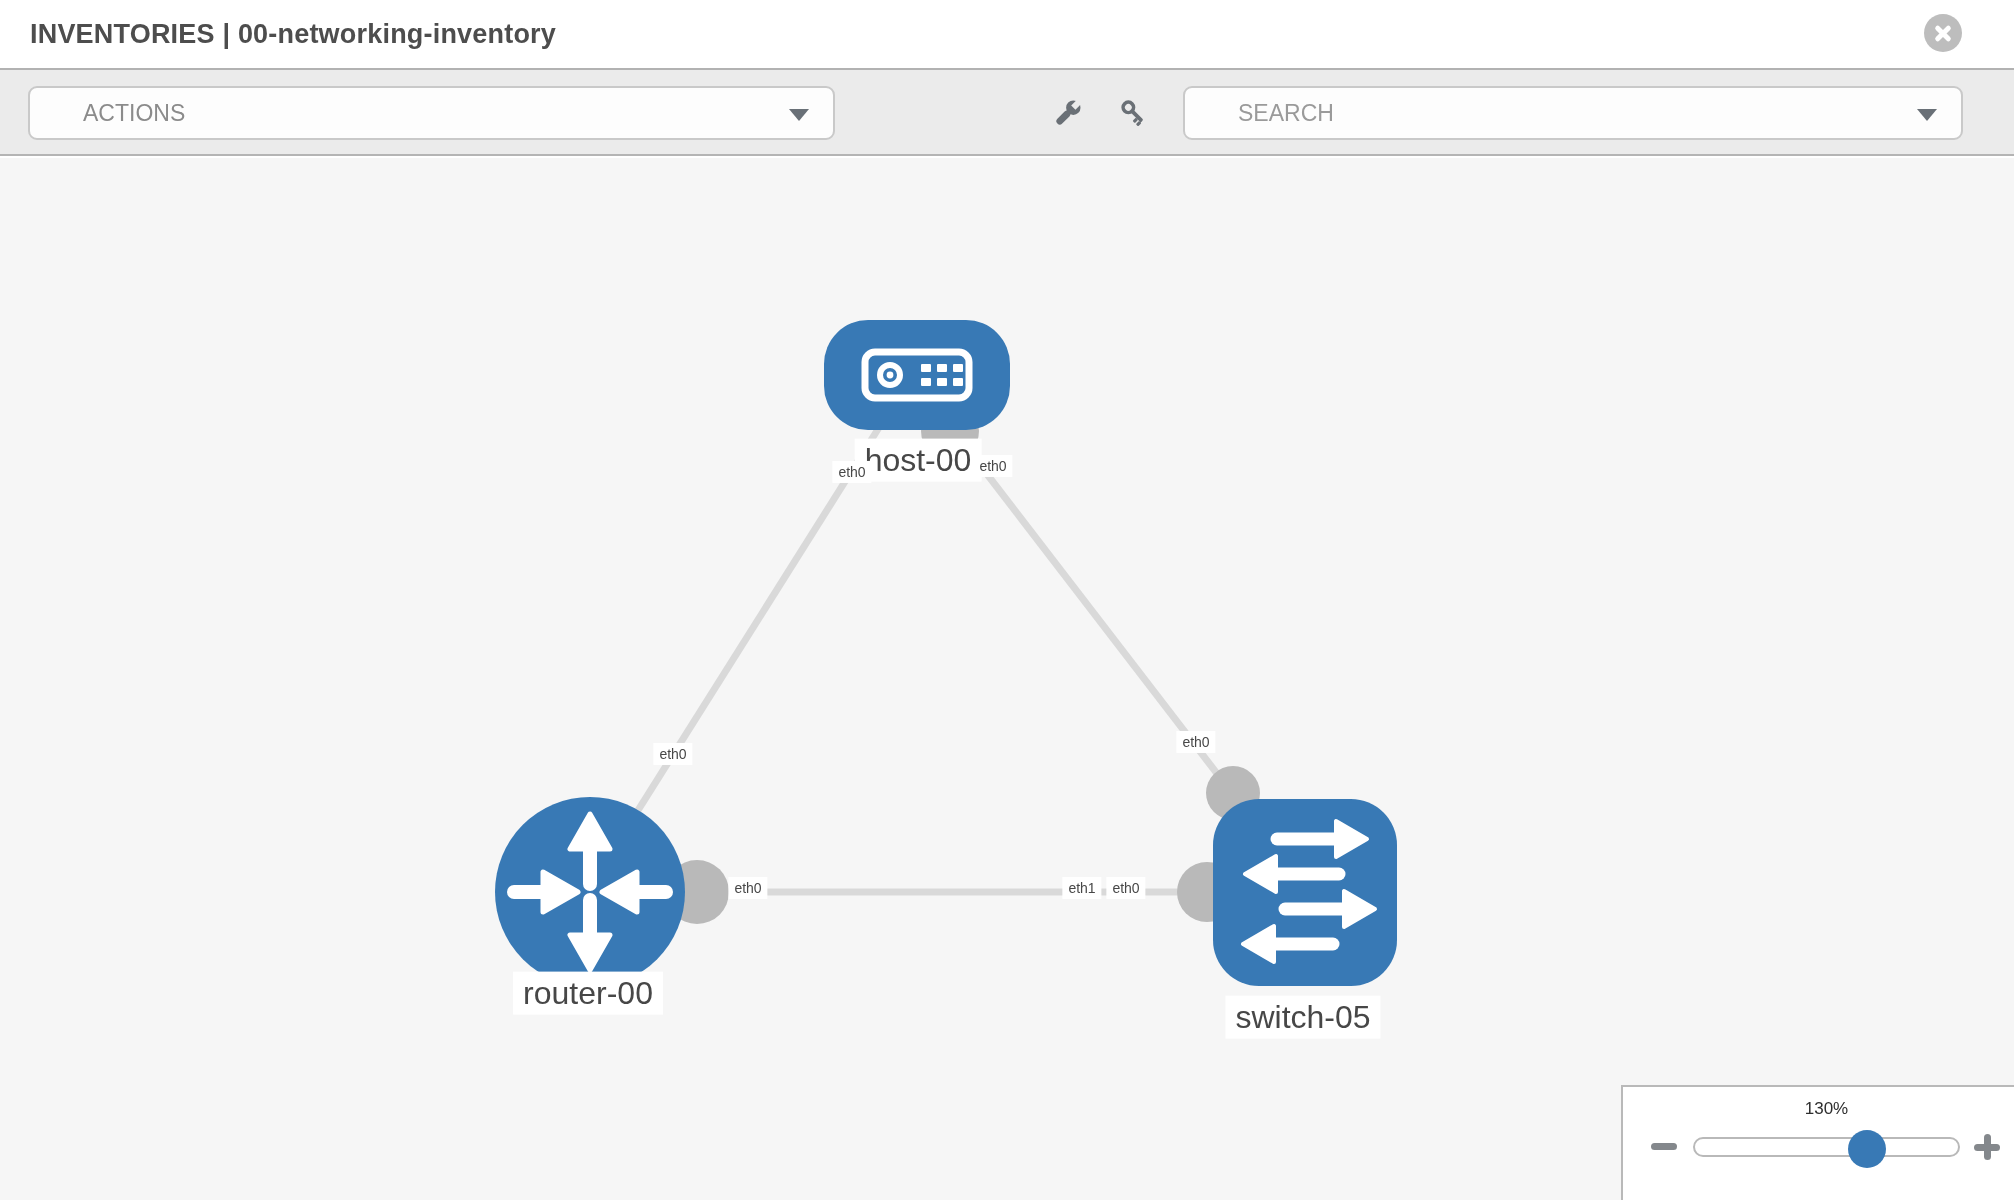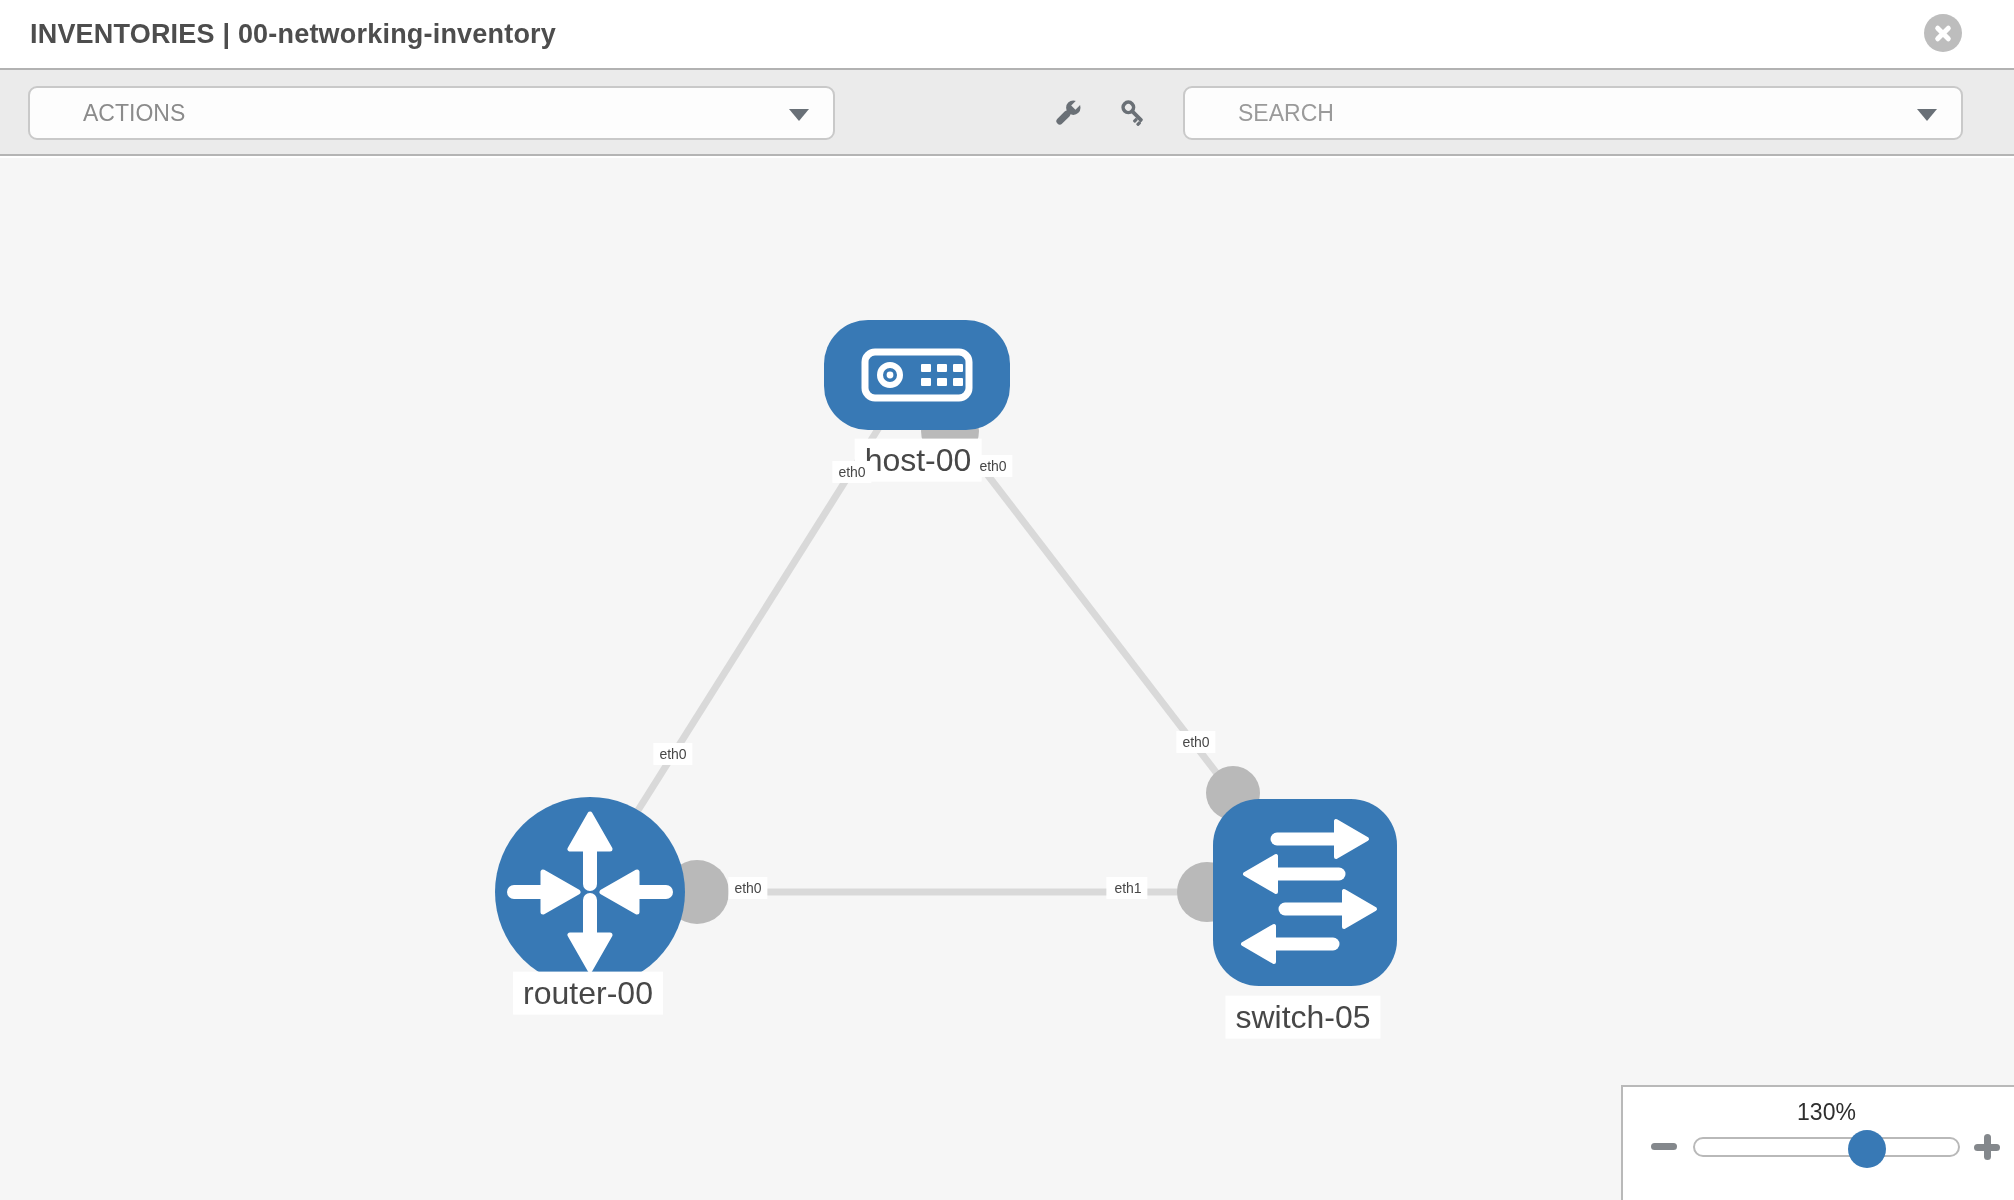--- a/index.html
+++ b/index.html
@@ -48,27 +48,27 @@
   .chip.under { z-index:3; } .chip.over { z-index:4; }
   .c-host-label   { left:918px;  top:302px; }
   .c-router-label { left:588px;  top:835px; }
   .c-switch-label { left:1303px; top:859px; }
   .c-e1 { left:852px;  top:314px; }
   .c-e2 { left:993px;  top:308px; }
   .c-e3 { left:673px;  top:596px; }
   .c-e4 { left:1196px; top:584px; }
   .c-e5 { left:748px;  top:730px; }
   .c-e6a { left:1126px; top:730px; }
-  .c-e6b { left:1128px; top:730px; }
+  .c-e6b { left:1082px; top:730px; }
 
   
   .zoom-panel { position:absolute; left:1621px; top:927px; width:393px; height:115px;
                 background:#fff; border-top:2px solid #b9b9b9; border-left:2px solid #b9b9b9; }
   .zoom-level { position:absolute; left:70px; top:12px; width:267px; text-align:center;
-                font-size:23px; color:#2e2e2e; }
+                font-size:17px; color:#2e2e2e; }
   .zoom-minus { position:absolute; left:28px; top:56px; width:26px; height:7px;
                 background:#84888c; border-radius:3.5px; cursor:pointer; }
   .zoom-plus  { position:absolute; left:351px; top:47px; width:26px; height:26px; cursor:pointer; }
   .zoom-plus .pb1 { position:absolute; left:0; top:10px; width:26px; height:7px;
                     background:#84888c; border-radius:3.5px; }
   .zoom-plus .pb2 { position:absolute; left:10px; top:0; width:7px; height:26px;
                     background:#84888c; border-radius:3.5px; }
   .zoom-track { position:absolute; left:70px; top:50px; width:267px; height:20px;
                 background:#fff; border:2px solid #b9b9b9; border-radius:11px; cursor:pointer; }
   .zoom-thumb { position:absolute; left:153px; top:-9px; width:38px; height:38px;

